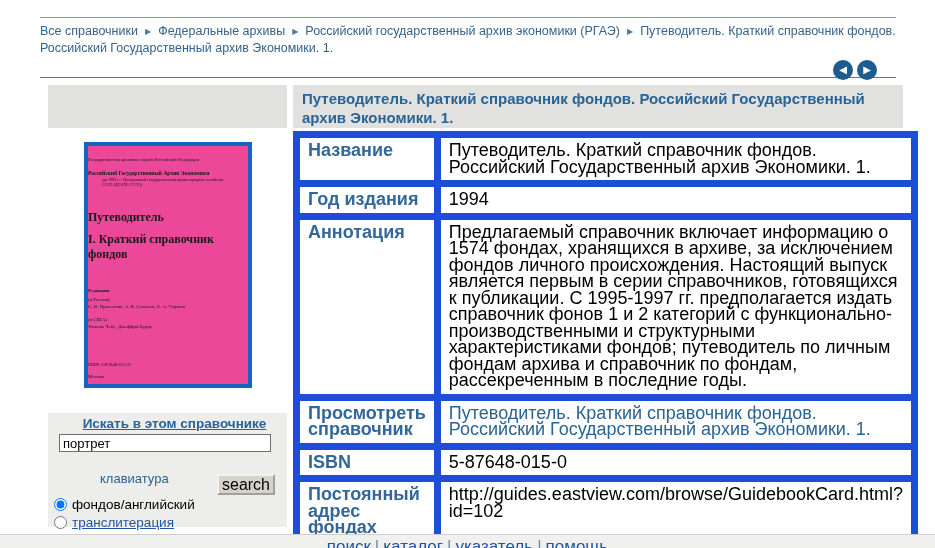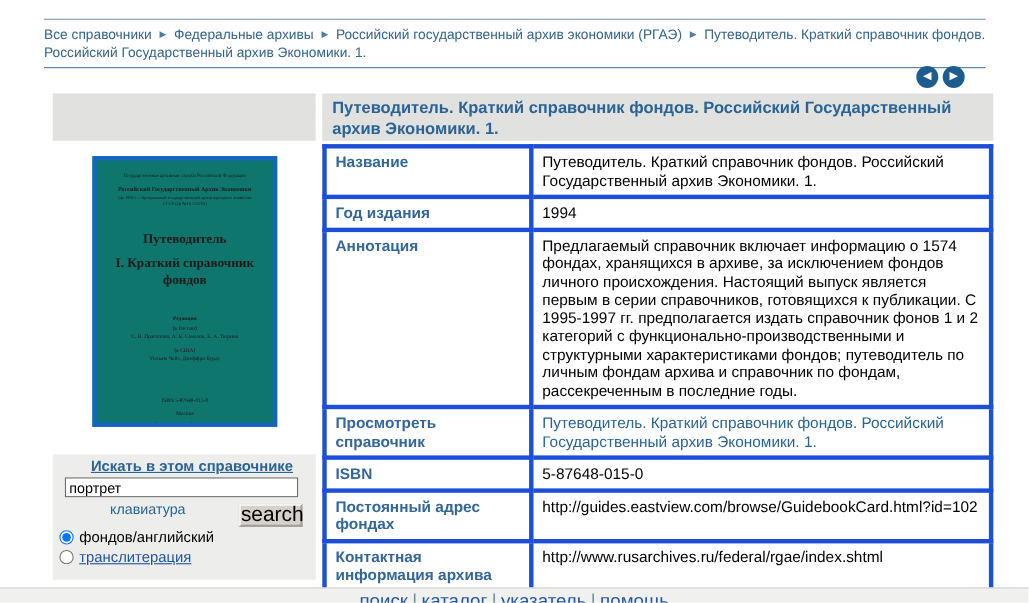--- a/index.html
+++ b/index.html
@@ -14,21 +14,21 @@
   a { cursor: pointer; }
 
   
   .top-line {
     position: absolute; left: 40px; top: 17px; width: 856px; height: 1px;
     background: #7d96ad;
   }
   .breadcrumb {
     position: absolute; left: 40px; top: 23px; width: 856px;
     font-size: 12.5px; line-height: 17px; color: #36648b;
-    border-bottom: 1px solid #4d7ba5; padding-bottom: 4px;
+    border-bottom: 1px solid #4d7ba5; padding-bottom: 20px;
   }
   .breadcrumb .crumb { color: #36648b; text-decoration: none; }
   .crumb-sep {
     display: inline-block; color: #4d7ba5; font-size: 8px;
     margin: 0 7px; vertical-align: 1px;
   }
   .pager {
     position: absolute; left: 833px; top: 59px; width: 62px; text-align: left;
   }
   .pager .circle-btn {
@@ -41,23 +41,23 @@
   .sidebar-band {
     position: absolute; left: 48px; top: 85px; width: 239px; height: 43px;
     background: #e1e1df;
   }
   .book-area {
     position: absolute; left: 48px; top: 128px; width: 239px; height: 285px;
     background: #ffffff;
   }
   .book-cover {
     position: absolute; left: 36px; top: 14px; width: 168px; height: 246px;
-    border: 4px solid #1565c0; background: #0f766e;
+    border: 4px solid #1565c0; background: #ec4899;
     font-family: "Liberation Serif", "DejaVu Serif", serif;
-    text-align: center; color: #1a1a1a; overflow: hidden;
+    text-align: left; color: #1a1a1a; overflow: hidden;
   }
   .bc-agency     { margin-top: 11px; font-size: 4.5px; }
   .bc-archive    { margin-top: 8px;  font-size: 5.5px; font-weight: bold; }
   .bc-archivesub { margin-top: 1px;  font-size: 4px; line-height: 5px; padding: 0 14px; }
   .bc-title1     { margin-top: 23px; font-size: 12px; font-weight: bold; }
   .bc-title2     { margin-top: 7px;  font-size: 12px; font-weight: bold; }
   .bc-edhead     { margin-top: 26px; font-size: 5px; font-weight: bold; }
   .bc-small      { margin-top: 4px;  font-size: 5px; line-height: 6px; }
   .bc-isbn       { margin-top: 32px; font-size: 5px; }
   .bc-city       { margin-top: 7px;  font-size: 5px; }
@@ -66,53 +66,53 @@
   .search-panel {
     position: absolute; left: 48px; top: 413px; width: 239px; height: 114px;
     background: #ededeb;
   }
   .search-header {
     margin: 3px 8px 0 22px; text-align: center;
     font-size: 13.5px; font-weight: bold; color: #2a6496;
     text-decoration: underline; white-space: nowrap;
   }
   .search-input {
-    display: block; margin: 3px 0 0 11px; width: 212px; height: 18px;
+    display: block; margin: 3px 0 16px 11px; width: 212px; height: 18px;
     border: 1px solid #6f6f6f; background: #fff; padding: 1px 3px;
     font-family: "Liberation Sans", "DejaVu Sans", sans-serif; font-size: 13px;
   }
   .search-row { position: relative; height: 28px; }
   .keyboard-link {
     position: absolute; left: 52px; top: 3px;
     color: #2a6496; font-size: 13px; text-decoration: none;
   }
   .search-btn {
     position: absolute; right: 12px; top: 6px; width: 58px; height: 21px;
     background: #d6d2ca; border: 2px outset #f4f2ee; color: #000;
-    font-family: "Liberation Sans", "DejaVu Sans", sans-serif; font-size: 19px;
+    font-family: "Liberation Sans", "DejaVu Sans", sans-serif; font-size: 16px;
     line-height: 14px;
   }
   .radio-row { margin: 1px 0 0 6px; font-size: 13.5px; height: 17px; }
   .radio-row input { vertical-align: -2px; margin-right: 5px; }
   .radio-label-plain { color: #000; }
   .radio-label-link { color: #2255a0; text-decoration: underline; }
 
   
   .title-band {
     position: absolute; left: 293px; top: 85px; width: 610px; height: 43px;
     background: #e1e1df; padding: 4px 10px 0 9px;
     font-size: 15px; font-weight: bold; color: #2a6496; line-height: 19px;
   }
   .details-table {
     position: absolute; left: 293px; top: 131px; width: 610px;
     border-collapse: collapse; background: #fff;
   }
   .details-table td {
-    border: 4px solid #1d4ed8; padding: 4px 8px 5px 8px;
-    font-size: 14px; line-height: 16.5px; vertical-align: top;
+    border: 7px solid #1d4ed8; padding: 4px 8px 5px 8px;
+    font-size: 18px; line-height: 16.5px; vertical-align: top;
   }
   .details-table td.label {
     width: 188px; font-weight: bold; color: #336699;
   }
   .details-table td.value { color: #000; }
   .details-table td.value.link { color: #2a6496; cursor: pointer; }
   .details-table tr.tall td { height: 146px; }
 
   
   .footer {

